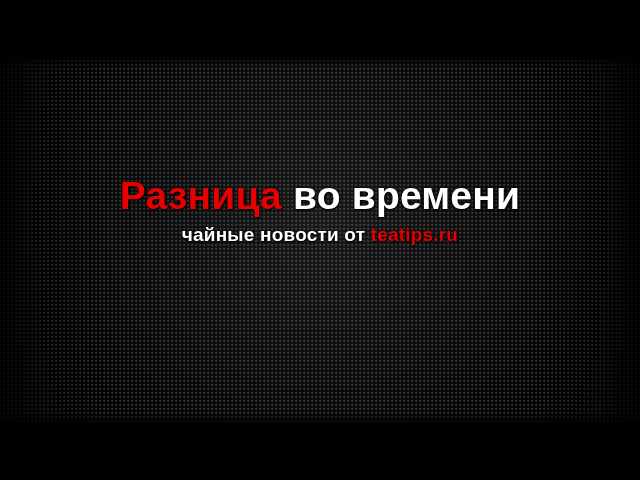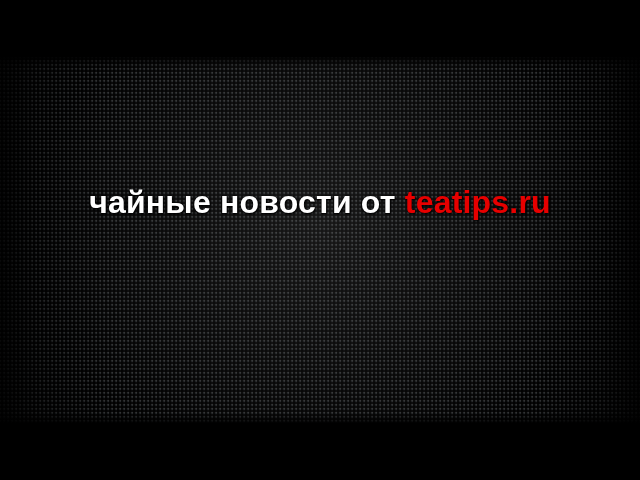--- a/index.html
+++ b/index.html
@@ -147,21 +147,21 @@
     font-weight: 700;
     letter-spacing: 0.2px;
     text-shadow:
        0 0 2px rgba(0,0,0,0.95),
        1px 1px 2px rgba(0,0,0,0.9),
       -1px 1px 2px rgba(0,0,0,0.55);
   }
 
   .line-1 { font-size: 39px; }
   .line-2 { font-size: 41px; margin-top: 6px; }
-  .line-3 { font-size: 32px; margin-top: 10px; }
+  .line-3 { font-size: 19px; margin-top: 10px; }
 
   .accent {
     color: #e60000;
     text-shadow:
        0 0 2px rgba(0,0,0,0.95),
        1px 1px 2px rgba(0,0,0,0.9);
   }
 
   
   .bar-one {
@@ -181,19 +181,20 @@
     <div class="sidefade"></div>
     <div class="topseam"></div>
     <div class="botseam"></div>
   </div>
 
   <div class="bar bar-top"></div>
   <div class="bar bar-bottom"></div>
 
   <div class="headline">
 
+    <span class="line line-1"><span class="accent">Разница</span><span> </span><span>во времени</span></span>
 
 
     <span class="line line-3"><span>чайные новости от</span><span> </span><span class="accent">teatips.ru</span></span>
 
   </div>
 
 </div>
 
 </body></html>

